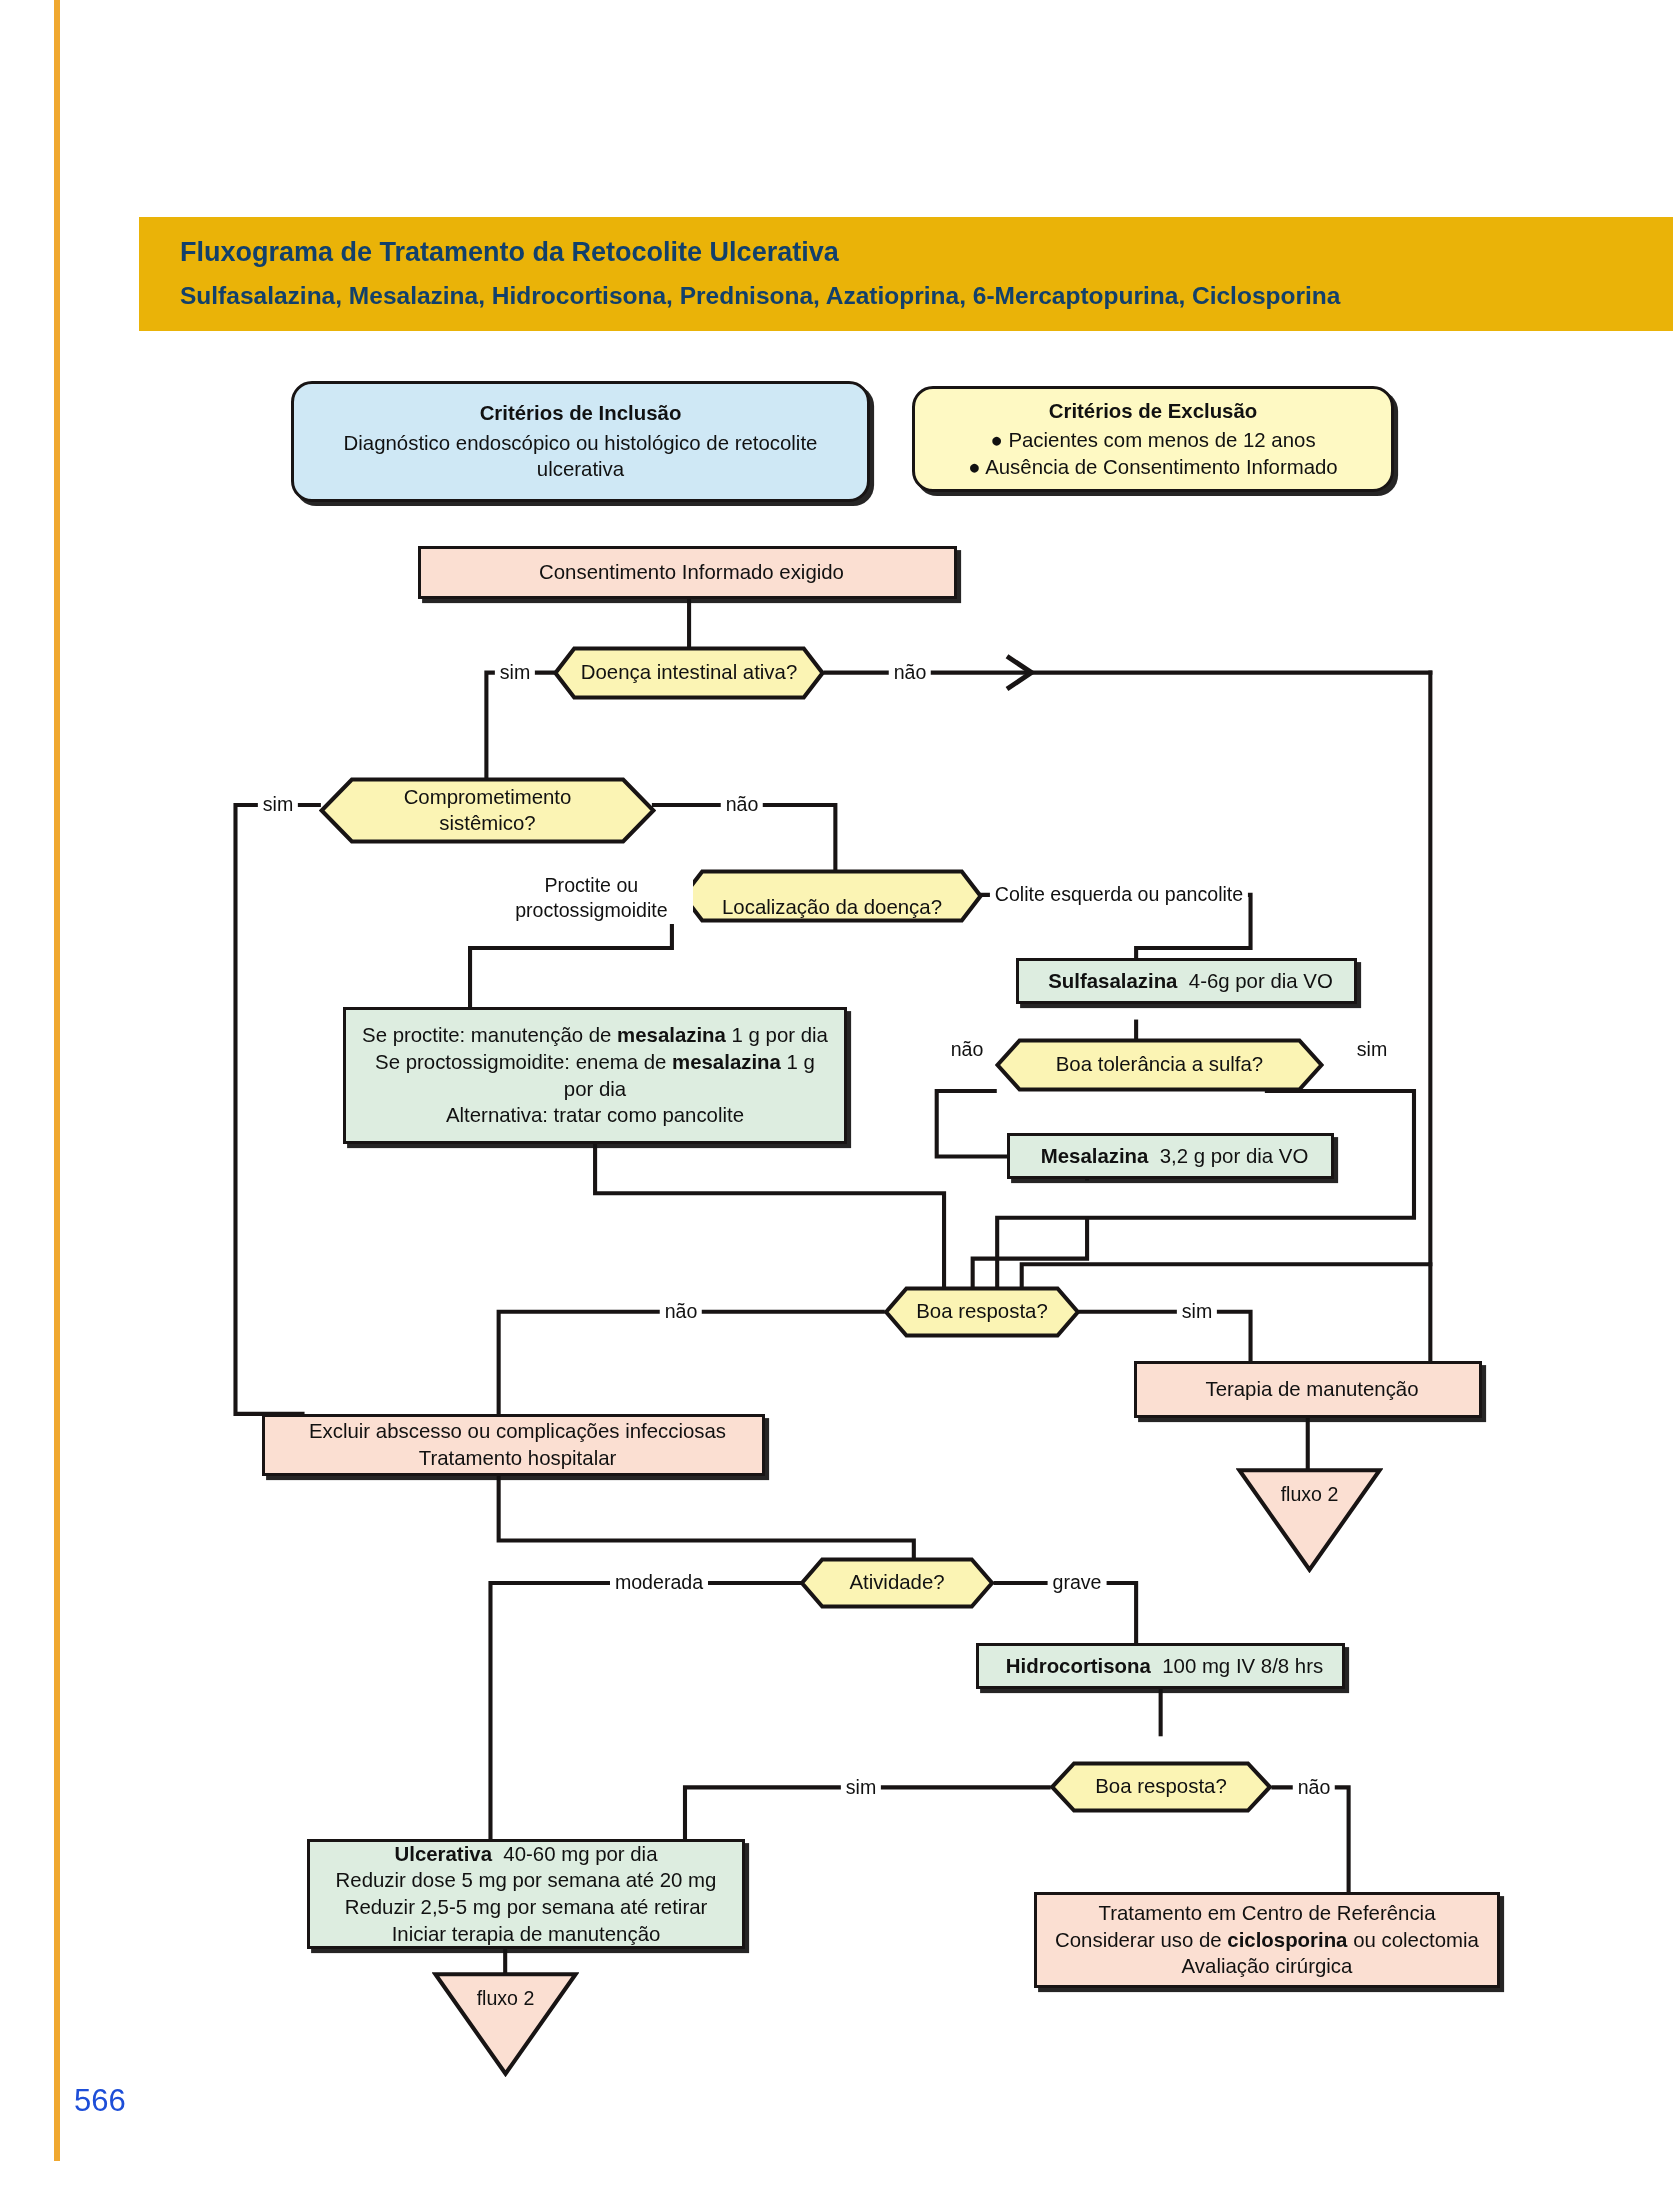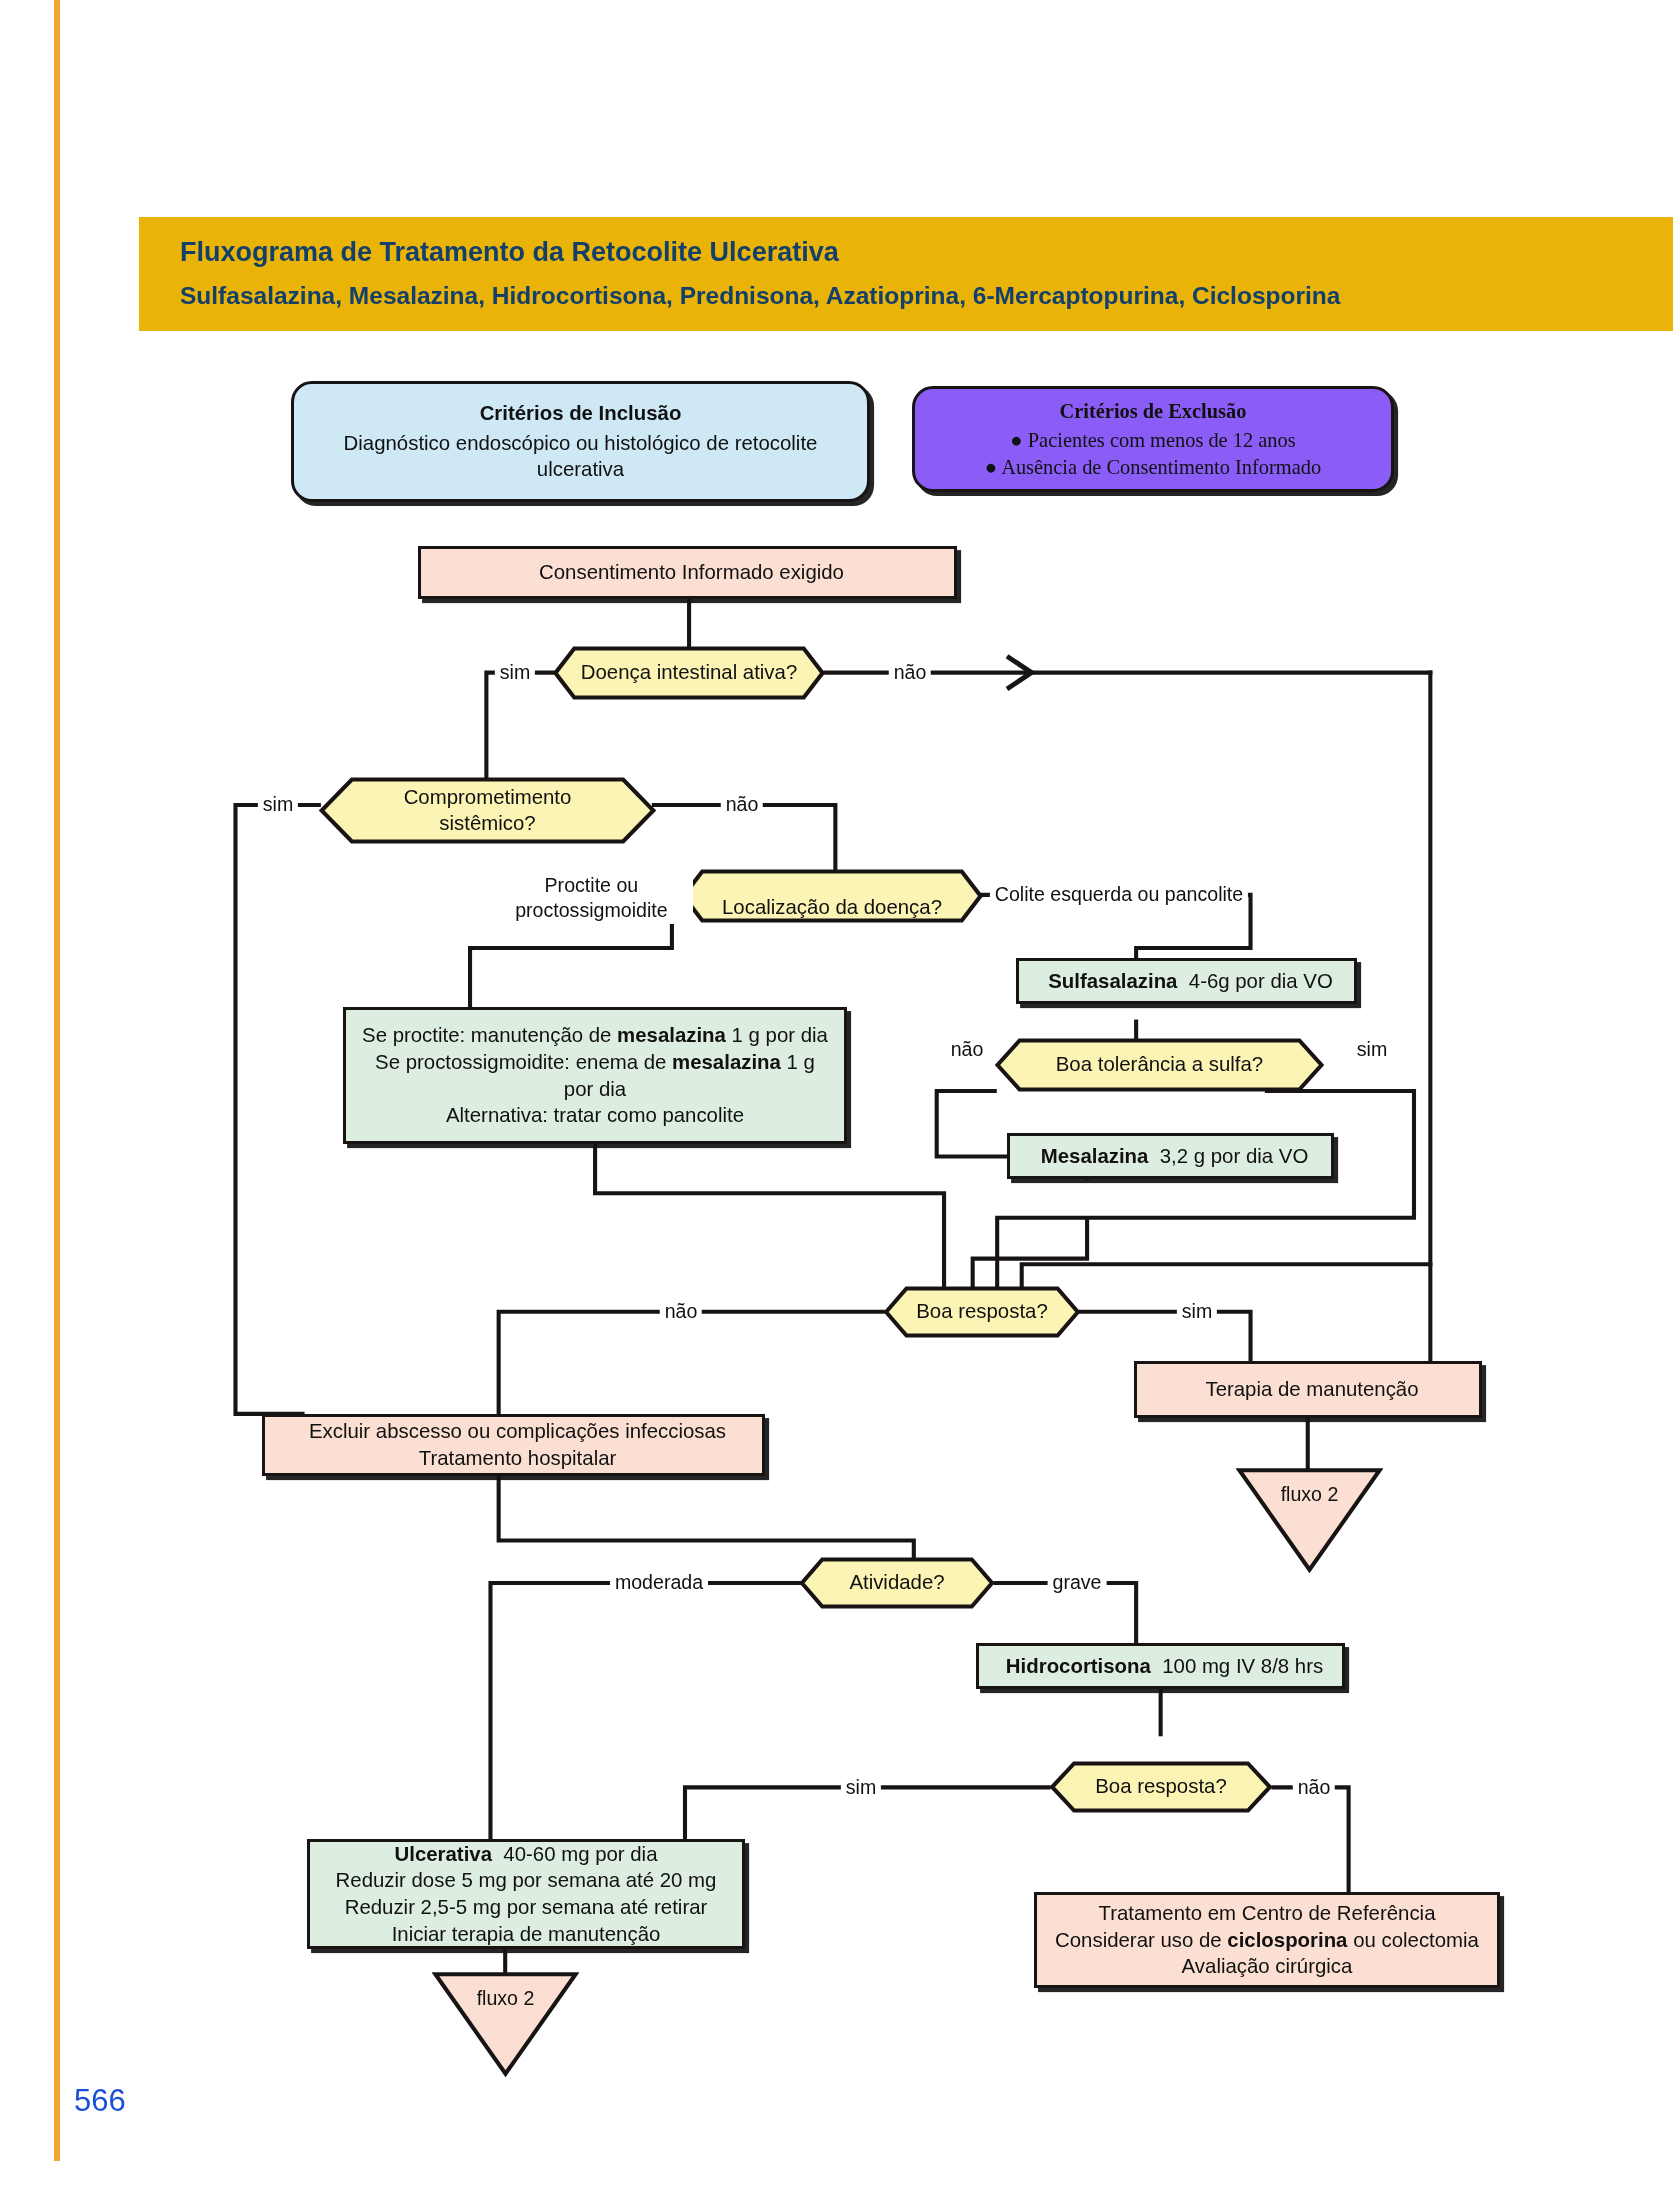--- a/index.html
+++ b/index.html
@@ -42,21 +42,21 @@
   
   .node{position:absolute;box-sizing:border-box;display:flex;
         align-items:center;justify-content:center;text-align:center;
         color:#111;line-height:1.30;padding-left:8px;}
   .shadowed{box-shadow:4.1px 4.1px 0 rgba(20,18,18,.92);}
 
   .rounded{
     border:3.3px solid #181414;border-radius:21px;
   }
   .incl{background:#CFE8F5;}
-  .excl{background:#8b5cf6;font-family:Liberation Serif, serif;}
+  .excl{background:#fef9c3;}
 
   .rect{border:3.3px solid #181414;}
   .pink{background:#FBDFD2;}
   .mint{background:#DDEDE0;}
 
   .hexwrap{position:absolute;}
   .hexwrap .hexsvg{position:absolute;left:0;top:0;}
   .hexwrap .hextext{
     position:absolute;inset:0;display:flex;align-items:center;
     justify-content:center;text-align:center;color:#111;line-height:1.25;

